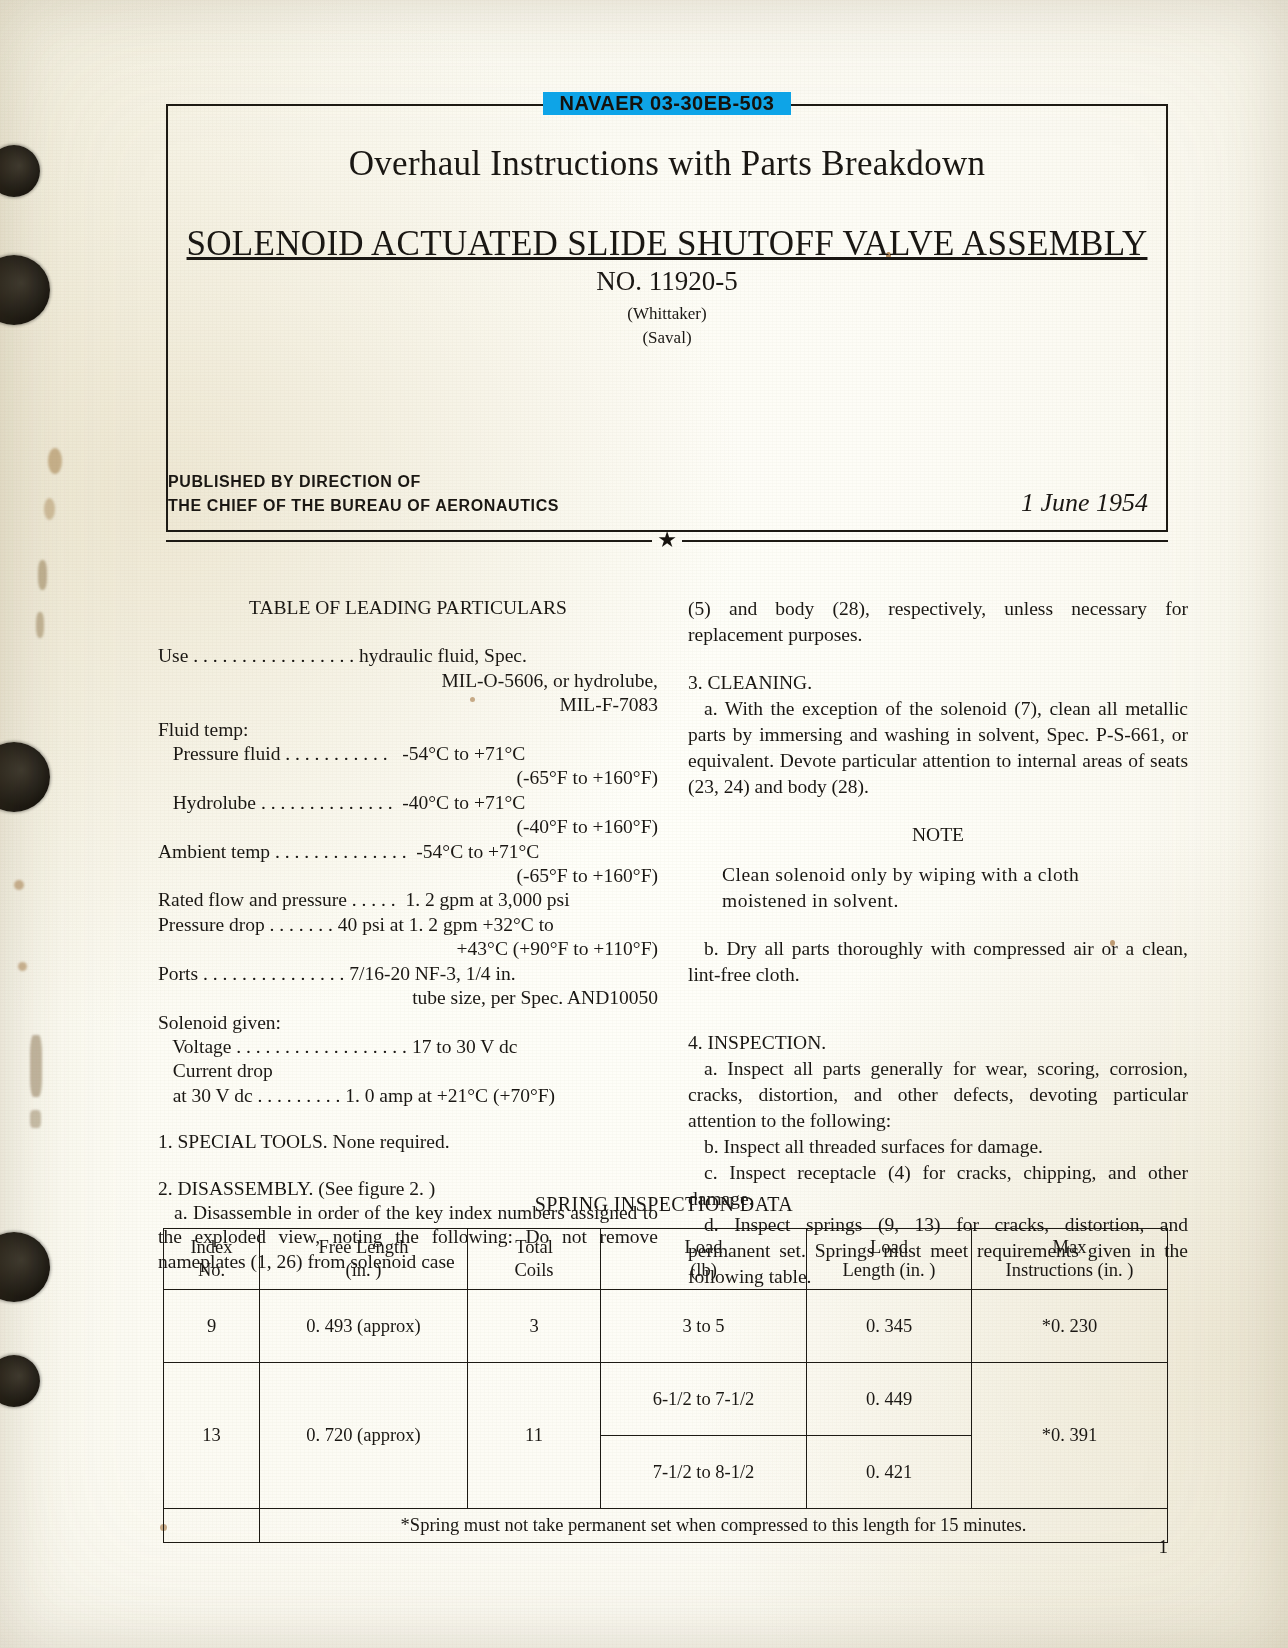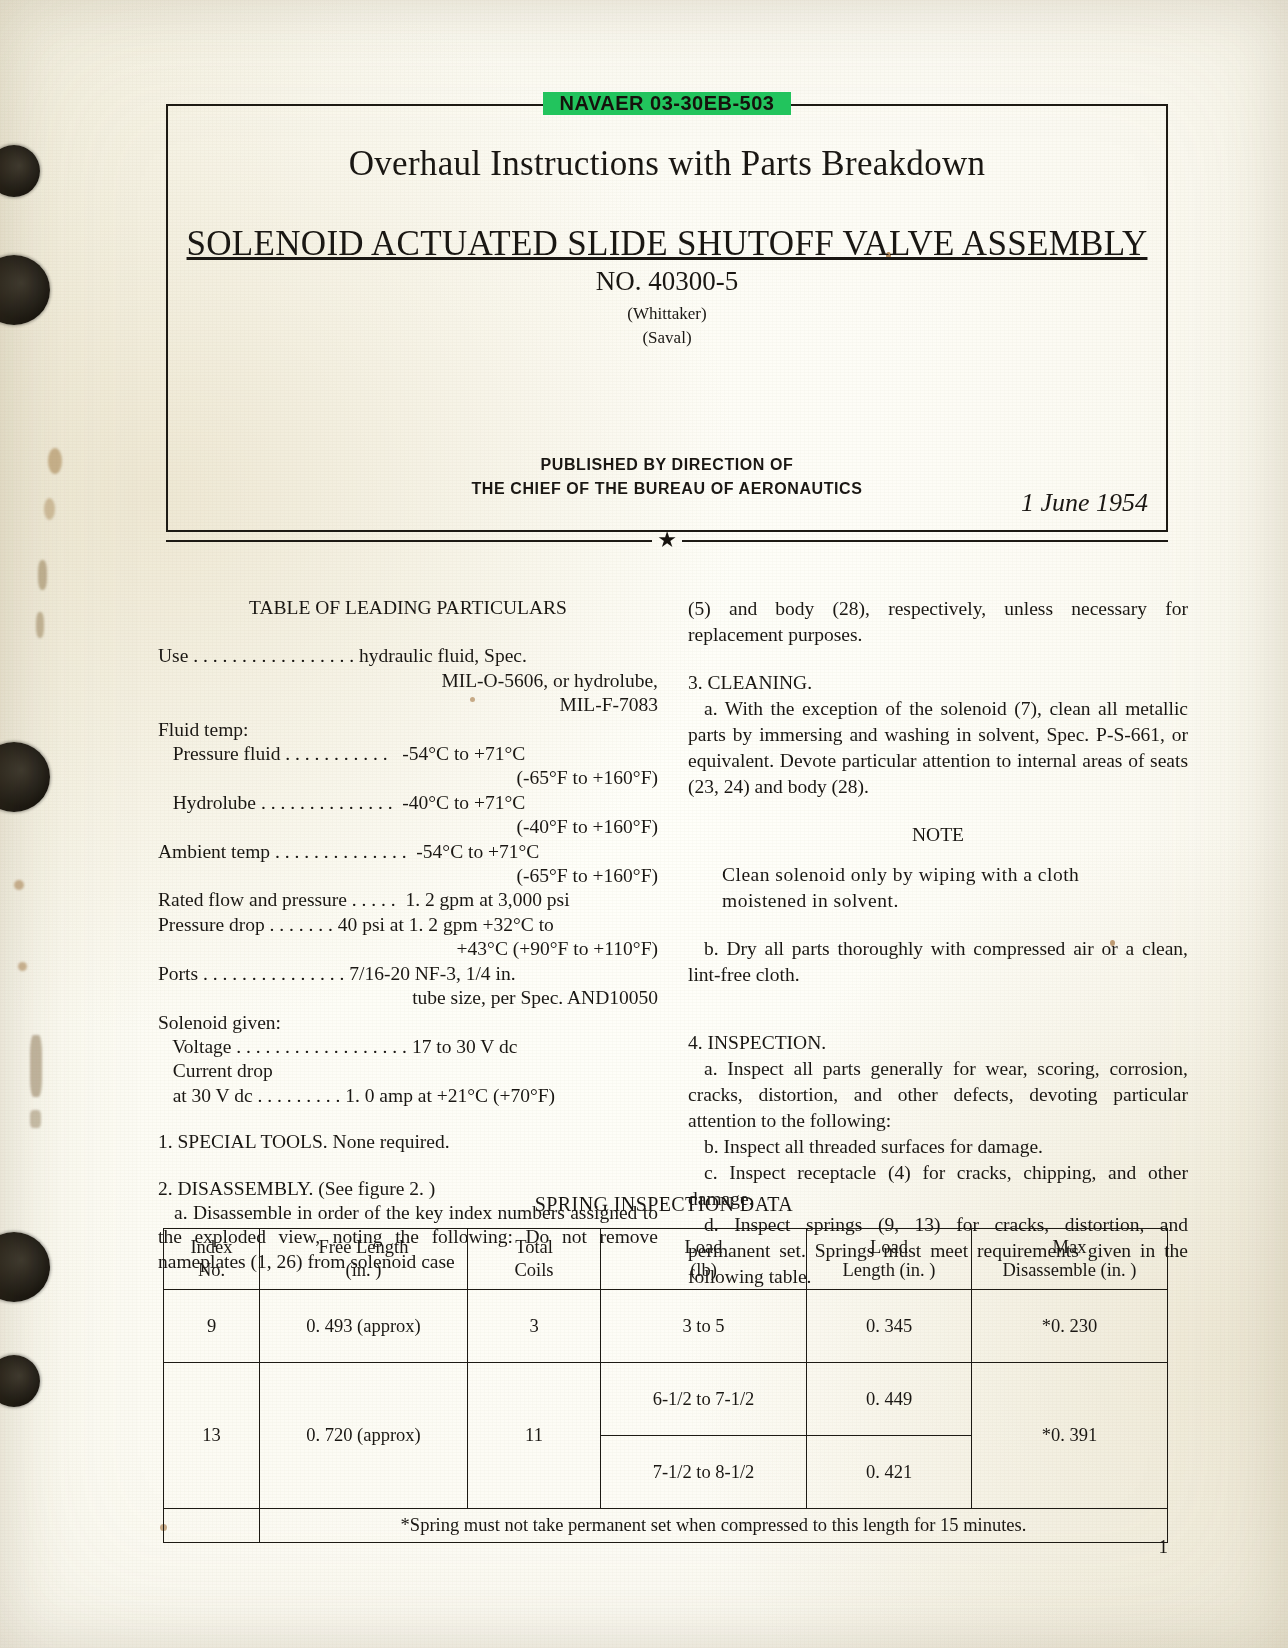--- a/index.html
+++ b/index.html
@@ -53,43 +53,43 @@
     border:2px solid #1d1a14;
     box-sizing:border-box;
   }
   #doc-number{
     position:absolute;left:0;right:0;top:-14px;text-align:center;
     font-family:"Liberation Sans", sans-serif;
     font-size:20px;font-weight:700;letter-spacing:.5px;
     color:#15120d;
   }
   #doc-number span{
-    background:#22c55e;padding:0 16px;display:inline-block;
+    background:#0ea5e9;padding:0 16px;display:inline-block;
   }
   #title-main{
     position:absolute;left:0;right:0;top:38px;text-align:center;
     font-size:35px;font-weight:400;letter-spacing:.3px;
   }
   #title-sub{
     position:absolute;left:0;right:0;top:118px;text-align:center;
     font-size:35px;font-weight:400;letter-spacing:.3px;text-decoration:underline;
   }
   #title-no{
     position:absolute;left:0;right:0;top:160px;text-align:center;
     font-size:27px;
   }
   #vendor1,#vendor2{
     position:absolute;left:0;right:0;text-align:center;font-size:17px;
   }
   #vendor1{top:198px;}
   #vendor2{top:222px;}
   #pub1,#pub2{
-    position:absolute;left:0;right:0;text-align:center;
+    position:absolute;left:0;right:0;
     font-family:"Liberation Sans", sans-serif;
-    font-size:16px;font-weight:700;letter-spacing:.6px;
+    font-size:16px;font-weight:700;letter-spacing:.6px;margin-top:17px;
   }
   #pub1{top:350px;}
   #pub2{top:374px;}
   #pub-date{
     position:absolute;right:18px;top:382px;
     font-size:26px;font-style:italic;font-weight:400;margin-left:47px;
   }
 
   
   #star-rule{
@@ -184,21 +184,21 @@
 <div class="stain" style="left:1110px;top:940px;width:5px;height:6px;background:rgba(150,95,35,.6);filter:blur(.4px);"></div>
 <div class="stain" style="left:470px;top:697px;width:5px;height:5px;background:rgba(150,95,35,.5);filter:blur(.4px);"></div>
 <div class="stain" style="left:160px;top:1524px;width:7px;height:7px;background:rgba(150,95,35,.5);filter:blur(.5px);"></div>
 
 <div id="sheet">
 
   <div id="title-box">
     <div id="doc-number"><span>NAVAER 03-30EB-503</span></div>
     <div id="title-main">Overhaul Instructions with Parts Breakdown</div>
     <div id="title-sub">SOLENOID ACTUATED SLIDE SHUTOFF VALVE ASSEMBLY</div>
-    <div id="title-no">NO. 40300-5</div>
+    <div id="title-no">NO. 11920-5</div>
     <div id="vendor1">(Whittaker)</div>
     <div id="vendor2">(Saval)</div>
     <div id="pub1">PUBLISHED BY DIRECTION OF</div>
     <div id="pub2">THE CHIEF OF THE BUREAU OF AERONAUTICS</div>
     <div id="pub-date">1 June 1954</div>
   </div>
 
   <div id="star-rule">
     <div class="line l"></div>
     <div class="line r"></div>
@@ -286,21 +286,21 @@
         <td>
           <div>Load</div>
           <div>(lb)</div>
         </td>
         <td>
           <div>Load</div>
           <div>Length (in. )</div>
         </td>
         <td>
           <div>Max</div>
-          <div>Disassemble (in. )</div>
+          <div>Instructions (in. )</div>
         </td>
       </tr>
     </thead>
     <tbody>
       <tr>
         <td class="cell-tall">9</td>
         <td>0. 493 (approx)</td>
         <td>3</td>
         <td>3 to 5</td>
         <td>0. 345</td>

